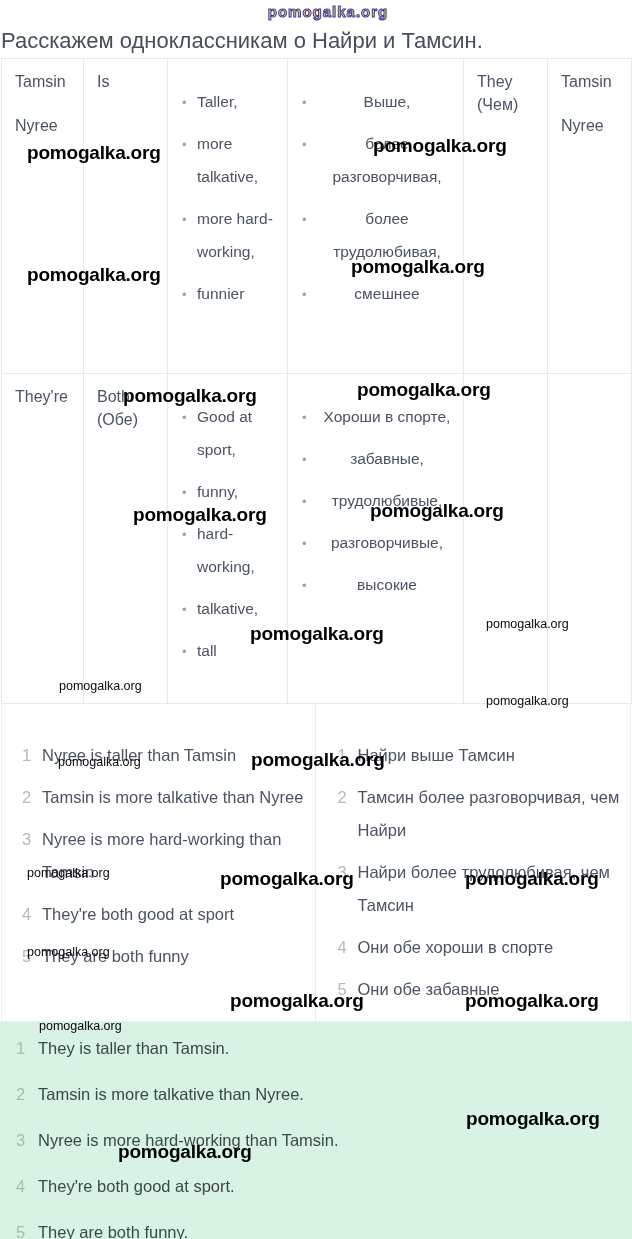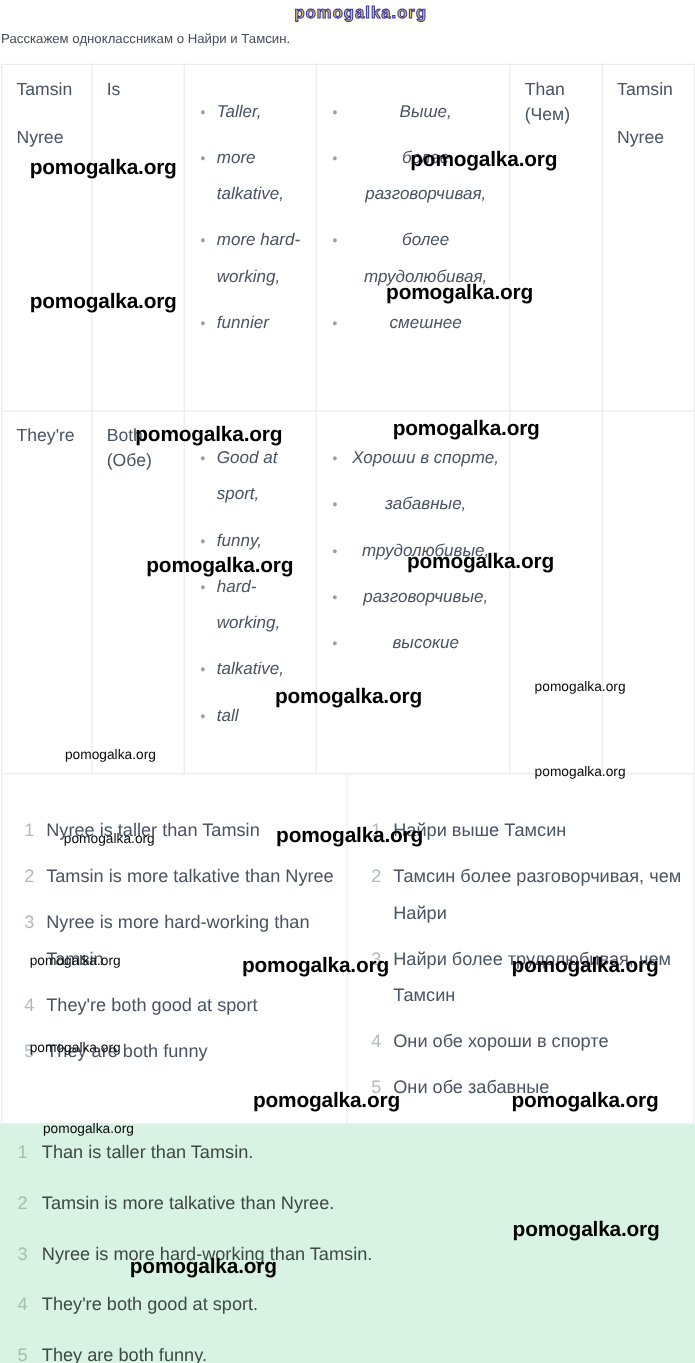--- a/index.html
+++ b/index.html
@@ -6,31 +6,31 @@
   .page{
     position:relative;width:632px;height:1239px;overflow:hidden;background:#fff;
     font-family:"Liberation Sans","DejaVu Sans",sans-serif;color:#4a5362;padding-left:24px;
   }
   
   .top-wm{
     position:absolute;top:3px;left:0;width:100%;text-align:center;
     font-size:15px;font-weight:700;letter-spacing:1px;color:#ecc83d;
     -webkit-text-stroke:1px #3a3aae;
   }
-  .heading{position:absolute;top:28px;left:1px;font-size:12px;color:#454e5c;}
+  .heading{position:absolute;top:28px;left:1px;font-size:22px;color:#454e5c;}
 
   
   table.cmp{position:absolute;top:58px;left:1px;width:630px;border-collapse:collapse;table-layout:fixed;}
   table.cmp td{border:1px solid #e7e9ec;vertical-align:top;padding:11px 6px 11px 13px;font-size:16px;color:#4a5362;}
   tr.r1{height:315px;} tr.r2{height:330px;}
   .cell-line{line-height:23px;}
   .spaced .cell-line{margin-bottom:21px;}
   .tight .cell-line{margin-bottom:0;}
   .badj{margin-top:15px;}
-  .bli{position:relative;padding-left:16px;line-height:33px;margin-bottom:9px;font-size:15.5px;color:#4a5362;font-style:italic;}
+  .bli{position:relative;padding-left:16px;line-height:33px;margin-bottom:9px;font-size:15.5px;color:#4a5362;}
   .bli .dot{position:absolute;left:1px;top:0;color:#99a0aa;}
   .bli .dot::before{content:"\2022";font-size:13px;}
   td.c3{padding-left:27px;} td.c4{padding-left:27px;text-align:center;}
 
   
   .lists{position:absolute;top:703px;left:1px;width:630px;height:319px;display:flex;
          border-left:1px solid #eceef1;border-right:1px solid #eceef1;border-bottom:1px solid #eceef1;box-sizing:border-box;}
   .lists .col{flex:1;padding:36px 10px 0 20px;box-sizing:border-box;}
   .lists .col.rus{border-left:1px solid #e9ebee;padding-left:22px;}
   .sent{position:relative;padding-left:20px;margin-bottom:9px;line-height:33px;font-size:16.5px;color:#4a5362;}
@@ -94,21 +94,21 @@
 
         <div class="bli"><span class="dot"></span><span>Выше,</span></div>
               <div class="bli"><span class="dot"></span><span>более разговорчивая,</span></div>
               <div class="bli"><span class="dot"></span><span>более трудолюбивая,</span></div>
               <div class="bli"><span class="dot"></span><span>смешнее</span></div>
             </div>
       </td>
       <td class="tight">
         <div>
 
-        <div class="cell-line">Than</div>
+        <div class="cell-line">They</div>
               <div class="cell-line">(Чем)</div>
             </div>
       </td>
       <td class="spaced">
         <div>
 
         <div class="cell-line">Tamsin</div>
               <div class="cell-line">Nyree</div>
             </div>
       </td>
@@ -196,21 +196,21 @@
 
         <div class="sent">
           <span class="num">5</span><span>Они обе забавные</span>
         </div>
       </div>
   </div>
 
   <div class="answers">
 
       <div class="sent">
-        <span class="num">1</span><span>Than is taller than Tamsin.</span>
+        <span class="num">1</span><span>They is taller than Tamsin.</span>
       </div>
 
       <div class="sent">
         <span class="num">2</span><span>Tamsin is more talkative than Nyree.</span>
       </div>
 
       <div class="sent">
         <span class="num">3</span><span>Nyree is more hard-working than Tamsin.</span>
       </div>
 

